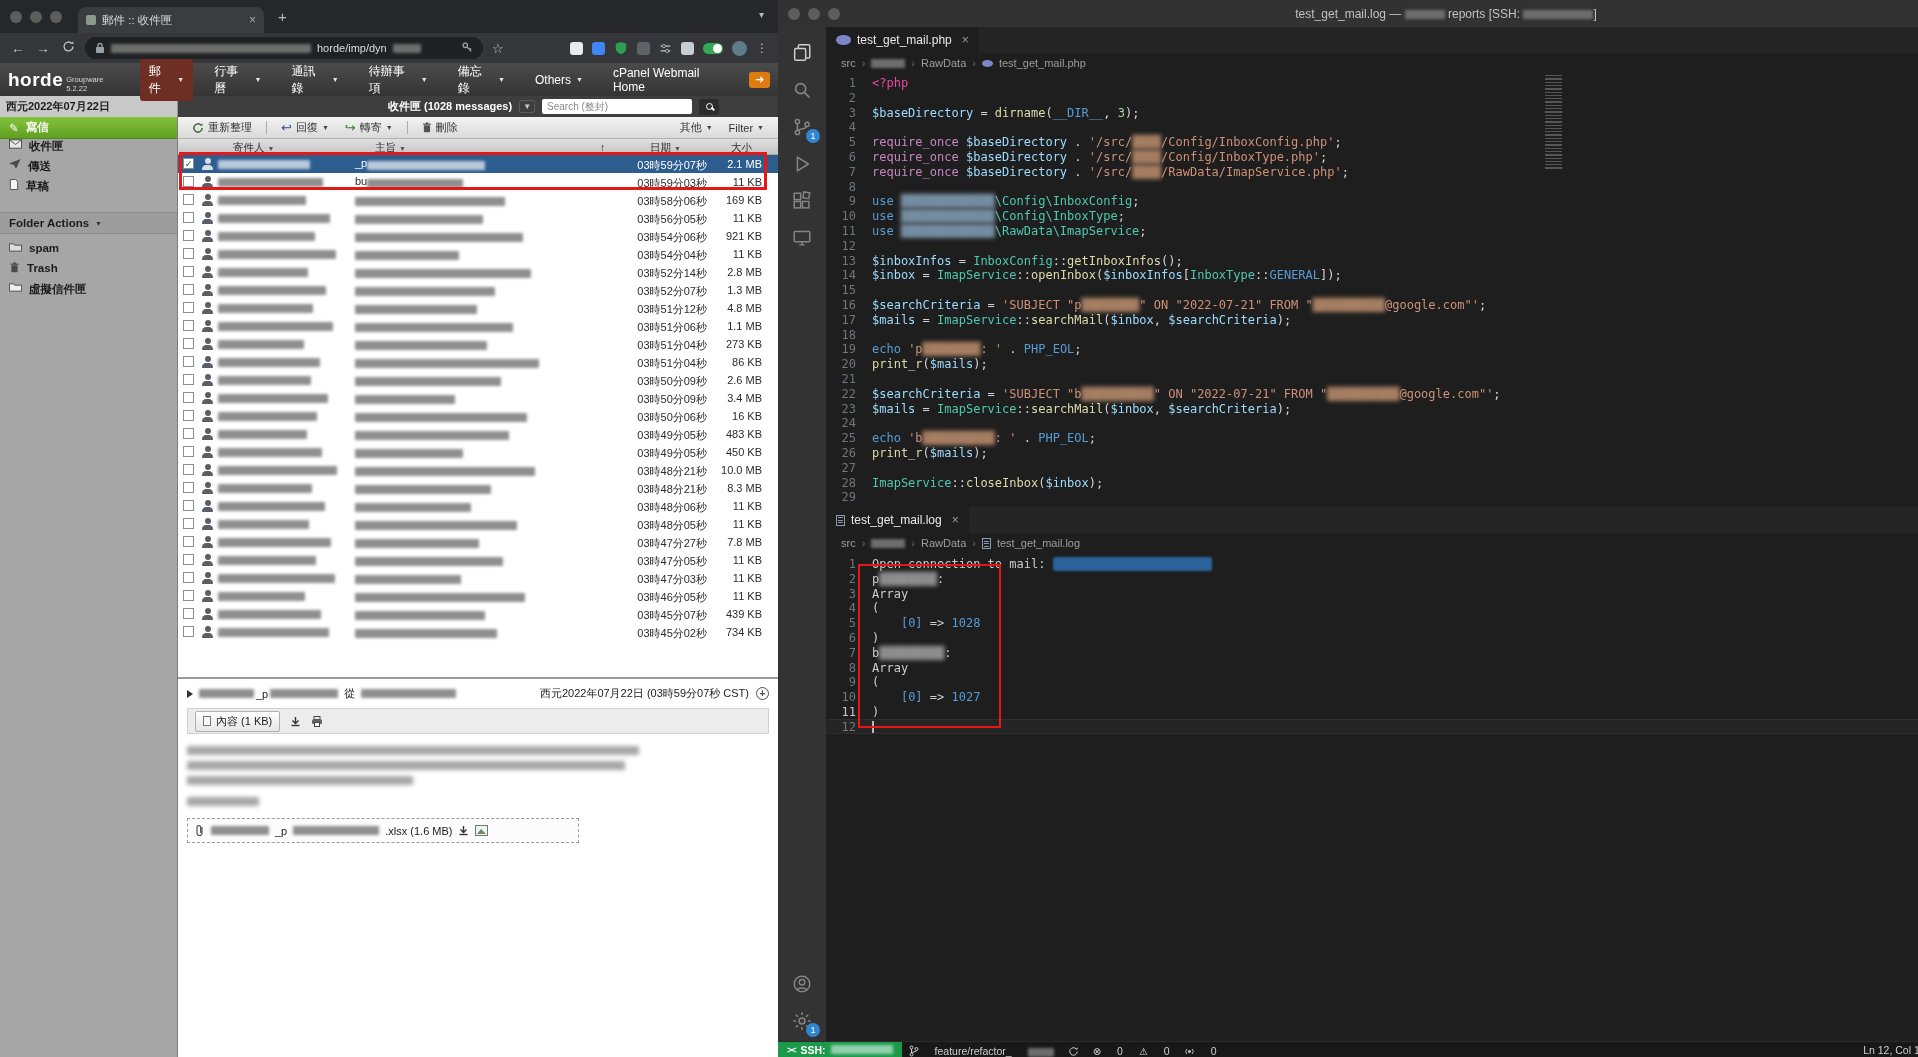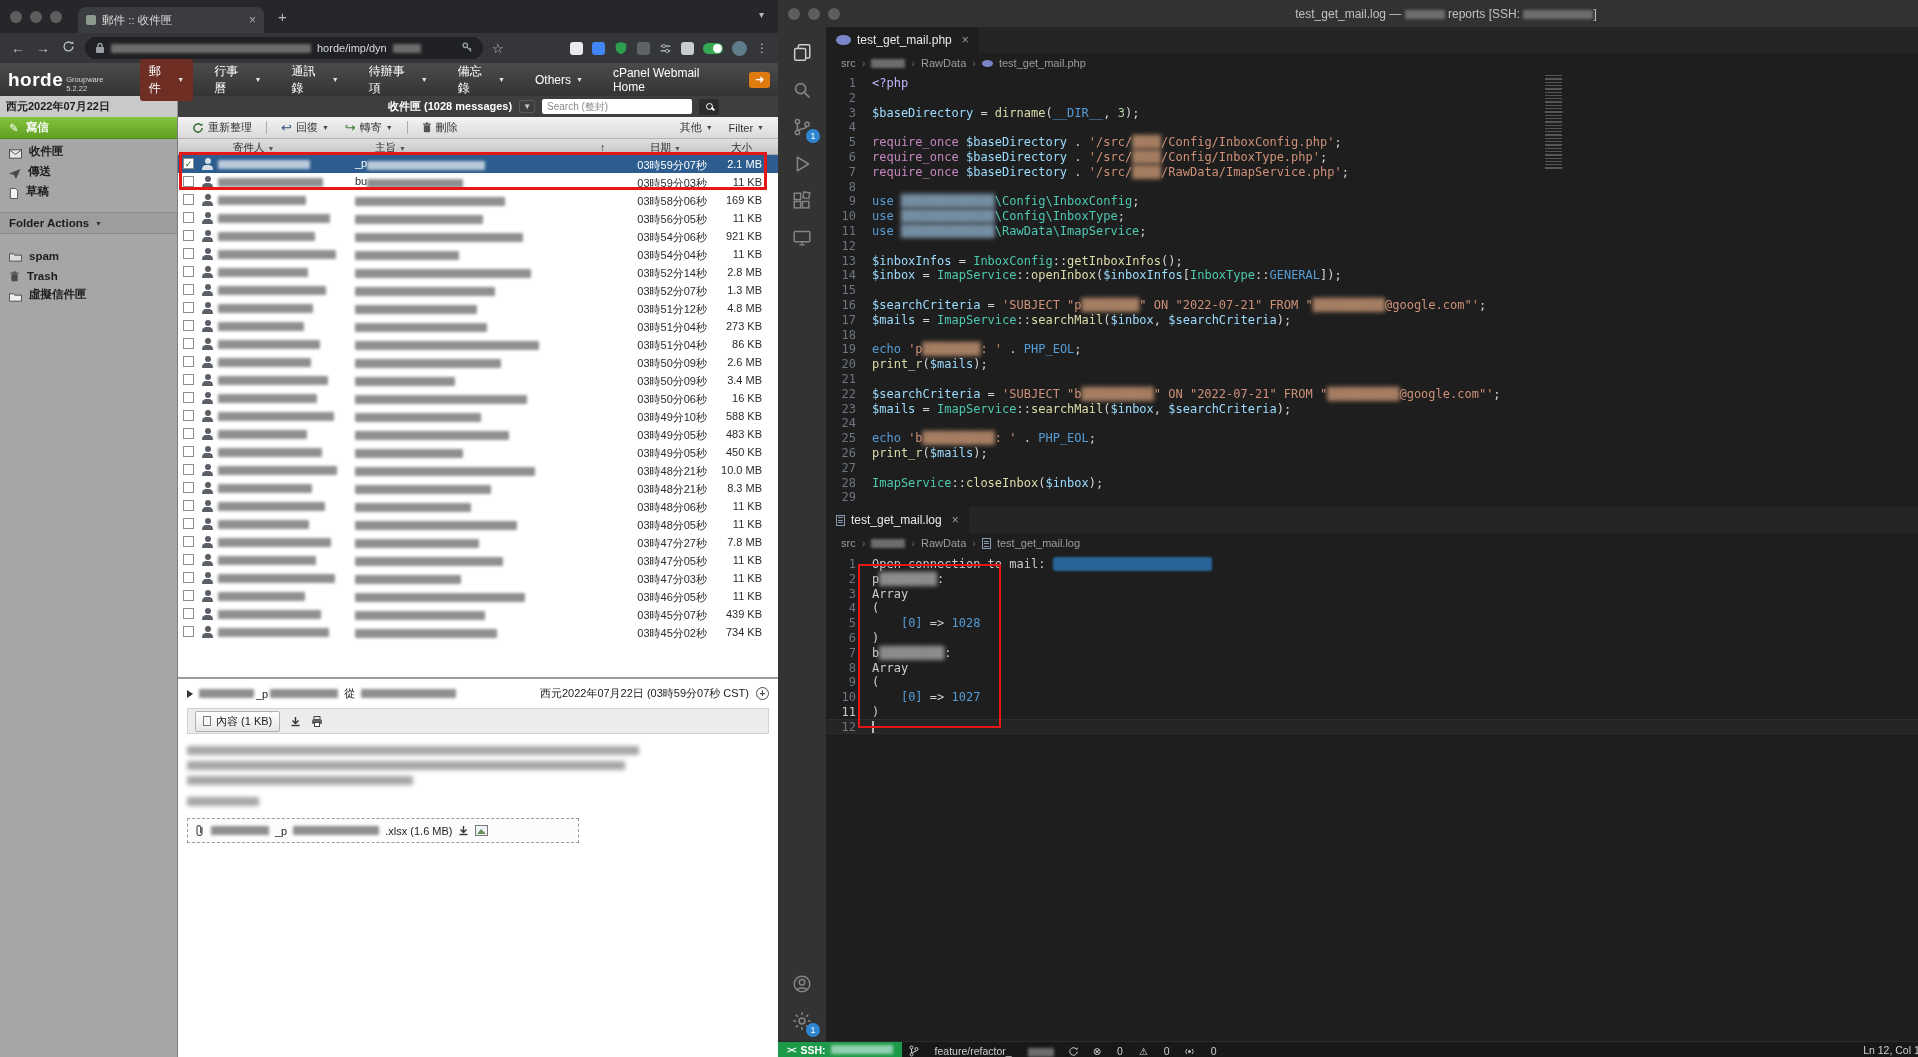--- a/index.html
+++ b/index.html
@@ -48,21 +48,21 @@
 .dateside{width:178px;background:#c9c9c9;border-right:1px solid #969696;color:#1d1d1d;font-size:11px;font-weight:bold;display:flex;align-items:center;padding-left:6px}
 .mailside{flex:1;background:#3e3e3e;display:flex;align-items:center;color:#fff;font-size:11px;gap:7px;padding-left:210px}
 .mbxdn{font-size:8px;color:#ccc;border:1px solid #5a5a5a;padding:0 3px;border-radius:2px;line-height:11px}
 .searchbox{width:150px;height:15px;background:#fff;border-radius:2px;color:#8a8a8a;font-size:10px;font-style:italic;display:flex;align-items:center;padding:0 5px}
 .searchbtn{width:20px;height:16px;background:#2c2c2c;border-radius:2px;color:#fff;display:flex;align-items:center;justify-content:center}
 
 
 .hbody{display:flex;height:940px}
 .sidebar{width:178px;background:#a6a6a6;border-right:1px solid #7d7d7d;font-size:11.5px;color:#1c1c1c;flex:0 0 auto}
 .compose{height:22px;background:linear-gradient(#84c33d,#61a021);color:#fff;font-weight:bold;display:flex;align-items:center;gap:7px;padding-left:9px;border-bottom:1px solid #4f8a18}
-.sbitem{height:20px;display:flex;align-items:flex-end;gap:7px;padding-left:9px;font-weight:bold}
+.sbitem{height:20px;display:flex;align-items:flex-start;gap:7px;padding-left:9px;font-weight:bold}
 .sbsect{margin-top:13px;border-top:1px solid #8c8c8c;border-bottom:1px solid #8c8c8c;height:22px;display:flex;align-items:center;gap:6px;padding-left:9px;font-weight:bold;background:#9d9d9d;margin-bottom:8px}
 .mailmain{flex:1;display:flex;flex-direction:column;background:#fff;min-width:0}
 .mtoolbar{height:22px;background:linear-gradient(#f3f3f3,#dadada);border-bottom:1px solid #b3b3b3;display:flex;align-items:center;font-size:11px;color:#333;padding:0 7px;gap:2px}
 .tbtn{display:flex;align-items:center;gap:4px;padding:2px 7px}
 .sep{width:1px;height:13px;background:#adadad;margin:0 5px}
 .spacer{flex:1}
 .mcols{height:16px;background:linear-gradient(#dfdfdf,#c6c6c6);border-bottom:1px solid #a6a6a6;position:relative;font-size:10.5px;font-weight:bold;color:#2e2e2e}
 .mcols span{position:absolute;top:2px}
 .mlist{height:522px;position:relative;overflow:hidden}
 .mrow{position:relative;height:18px;font-size:11px;color:#2b2b2b}
@@ -120,21 +120,21 @@
 .phpico{width:15px;height:10px;background:#7a86c8;border-radius:8px/5px;display:inline-block}
 .logico{width:9px;height:11px;border:1px solid #8a9ab0;display:inline-block;background:repeating-linear-gradient(#1e1e1e 0 1.5px,#8a9ab0 1.5px 2.5px);background-size:70% 100%;background-repeat:no-repeat;background-position:center}
 .crumbs{height:20px;display:flex;align-items:center;font-size:11px;color:#9d9d9d;padding-left:15px;gap:6px;background:#1e1e1e}
 .cs{color:#6d6d6d;font-size:11px}
 .codewrap{height:434px;background:#1e1e1e;overflow:hidden;font-family:"DejaVu Sans Mono","Liberation Mono",monospace;font-size:12px;position:relative;padding-top:3px}
 .logwrap{height:488px;background:#1e1e1e;overflow:hidden;font-family:"DejaVu Sans Mono","Liberation Mono",monospace;font-size:12px;position:relative;padding-top:4px}
 .cline{display:flex;height:14.8px;line-height:14.8px;position:relative}
 .ln{flex:0 0 30px;text-align:right;color:#6e7681;user-select:none}
 .code{padding-left:16px;white-space:pre}
 .logwrap .cline:nth-child(12) .ln{color:#c6c6c6}
-.tk-tag{color:#c4b5fd}.tk-kwp{color:#c586c0}.tk-kwb{color:#569cd6}.tk-var{color:#9cdcfe}
+.tk-tag{color:#ec4899}.tk-kwp{color:#c586c0}.tk-kwb{color:#569cd6}.tk-var{color:#9cdcfe}
 .tk-fn{color:#dcdcaa}.tk-cls{color:#4ec9b0}.tk-str{color:#ce9178}.tk-num{color:#b5cea8}
 .tk-const{color:#569cd6}.tk-pun{color:#d4d4d4}.tk-txt{color:#cccccc}.tk-lognum{color:#569cd6}
 .tk-blur{color:#9a9a9a;filter:blur(2px);opacity:.9}
 .tk-bluro{color:#b5896a;filter:blur(2px);opacity:.9}
 .tk-blurb{color:#7f9ab0;filter:blur(2px);opacity:.9}
 .tk-blursel{background:#2a6399;border-radius:2px;filter:blur(1.2px)}
 .minimap{position:absolute;left:719px;top:2px;width:17px;height:96px;background:repeating-linear-gradient(180deg,rgba(170,170,170,.4) 0 1.3px,transparent 1.3px 3.3px)}
 .curline{position:absolute;left:0;right:0;top:166px;height:15px;background:rgba(255,255,255,.035);border-top:1px solid #2e2e2e;border-bottom:1px solid #2e2e2e}
 .logcursor{position:absolute;left:46px;top:168px;width:1.5px;height:12px;background:#b8b8b8}
 .statusbar{height:16px;background:#181818;border-top:1px solid #2b2b2b;display:flex;align-items:center;font-size:10.5px;color:#cfcfcf}
@@ -431,20 +431,28 @@
             <span class="cb"></span>
             <span class="person"></span>
             <span class="redact sender" style="width: 95px;"></span>
             <span class="subjwrap"><b class="pfx"></b><span class="redact" style="width: 122px;"></span></span>
             <span class="mdate">03時51分12秒</span>
             <span class="msize">4.8 MB</span>
           </div>
           <div class="mrow">
             <span class="cb"></span>
             <span class="person"></span>
+            <span class="redact sender" style="width: 115px;"></span>
+            <span class="subjwrap"><b class="pfx"></b><span class="redact" style="width: 158px;"></span></span>
+            <span class="mdate">03時51分06秒</span>
+            <span class="msize">1.1 MB</span>
+          </div>
+          <div class="mrow">
+            <span class="cb"></span>
+            <span class="person"></span>
             <span class="redact sender" style="width: 86px;"></span>
             <span class="subjwrap"><b class="pfx"></b><span class="redact" style="width: 132px;"></span></span>
             <span class="mdate">03時51分04秒</span>
             <span class="msize">273 KB</span>
           </div>
           <div class="mrow">
             <span class="cb"></span>
             <span class="person"></span>
             <span class="redact sender" style="width: 102px;"></span>
             <span class="subjwrap"><b class="pfx"></b><span class="redact" style="width: 184px;"></span></span>
@@ -467,28 +475,20 @@
             <span class="mdate">03時50分09秒</span>
             <span class="msize">3.4 MB</span>
           </div>
           <div class="mrow">
             <span class="cb"></span>
             <span class="person"></span>
             <span class="redact sender" style="width: 99px;"></span>
             <span class="subjwrap"><b class="pfx"></b><span class="redact" style="width: 172px;"></span></span>
             <span class="mdate">03時50分06秒</span>
             <span class="msize">16 KB</span>
-          </div>
-          <div class="mrow">
-            <span class="cb"></span>
-            <span class="person"></span>
-            <span class="redact sender" style="width: 116px;"></span>
-            <span class="subjwrap"><b class="pfx"></b><span class="redact" style="width: 126px;"></span></span>
-            <span class="mdate">03時49分10秒</span>
-            <span class="msize">588 KB</span>
           </div>
           <div class="mrow">
             <span class="cb"></span>
             <span class="person"></span>
             <span class="redact sender" style="width: 89px;"></span>
             <span class="subjwrap"><b class="pfx"></b><span class="redact" style="width: 154px;"></span></span>
             <span class="mdate">03時49分05秒</span>
             <span class="msize">483 KB</span>
           </div>
           <div class="mrow">

